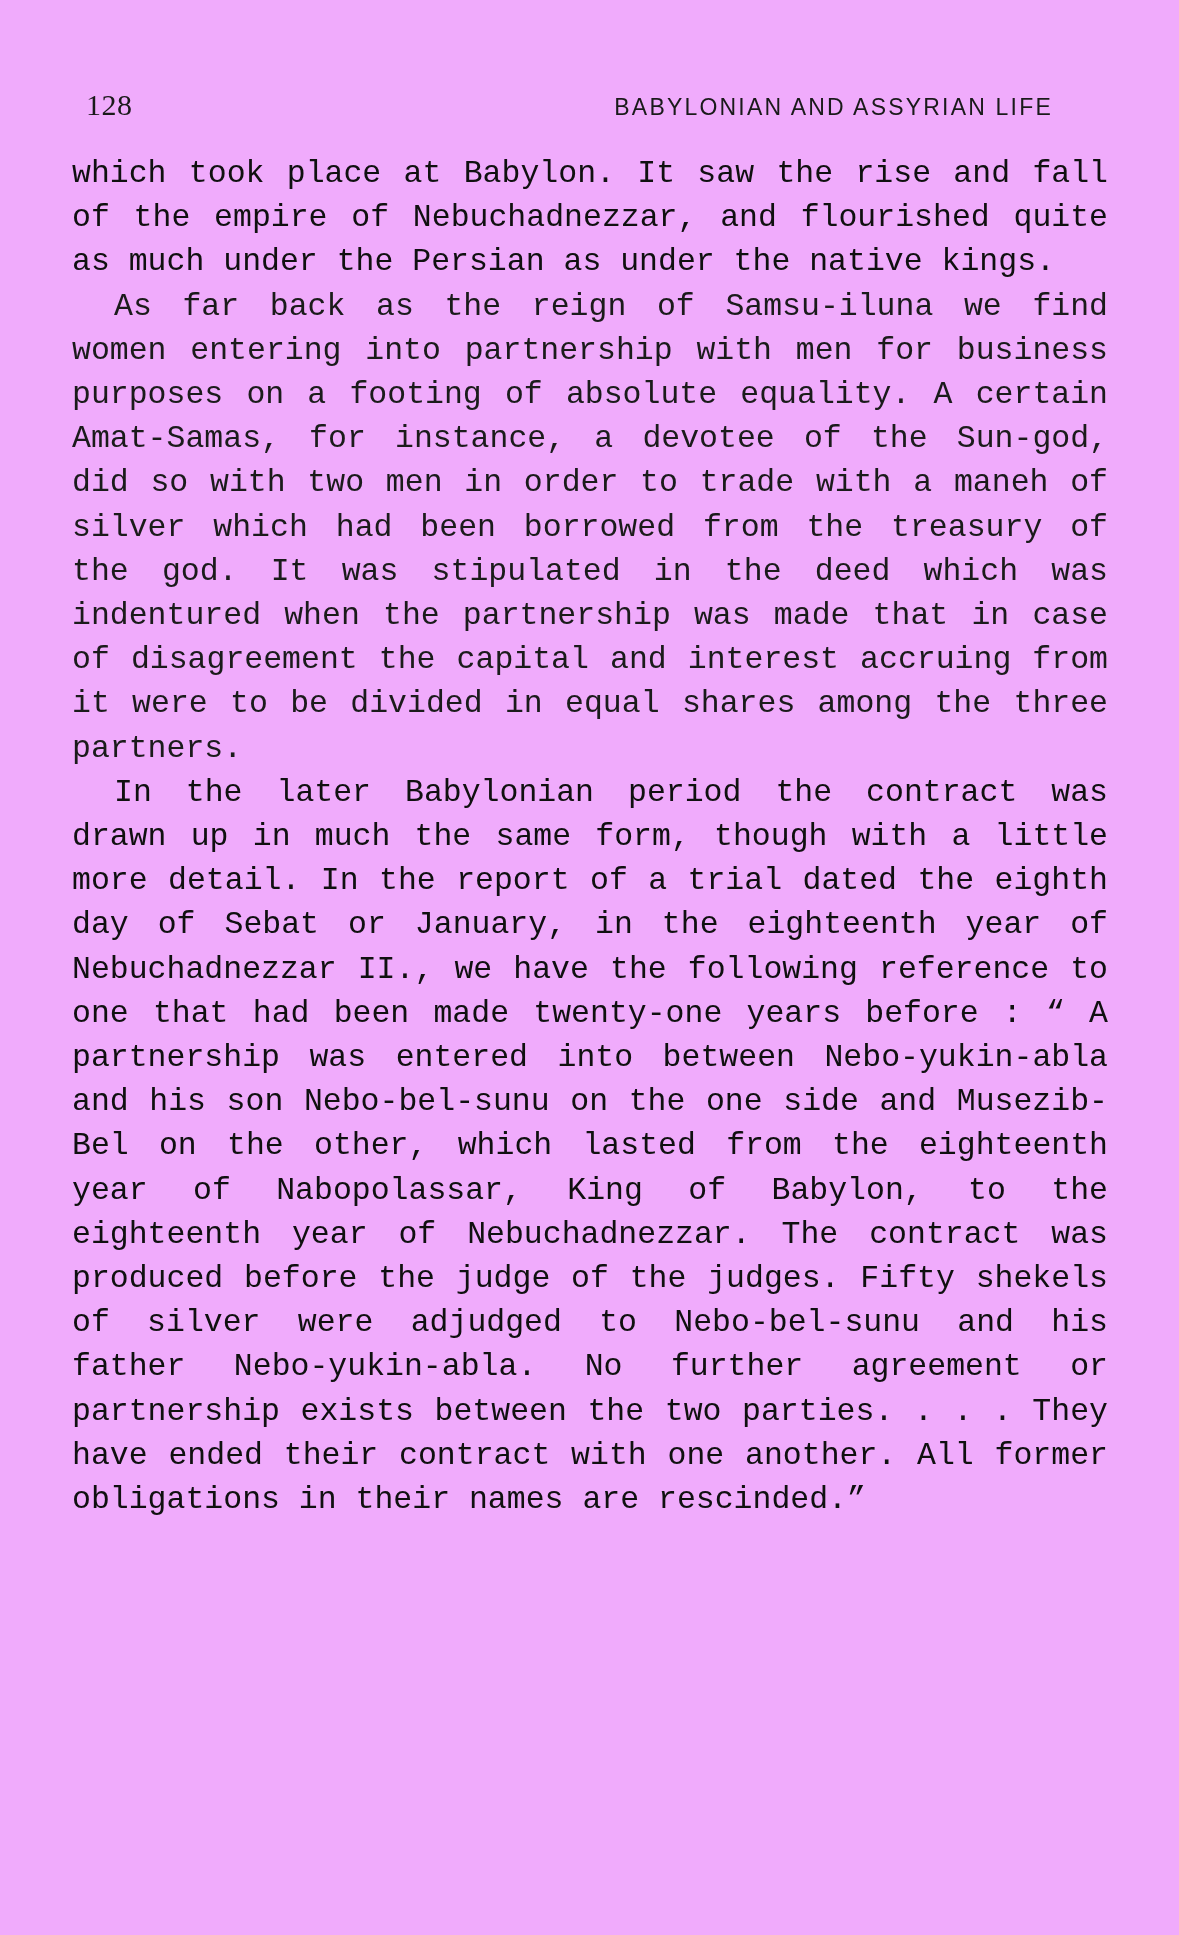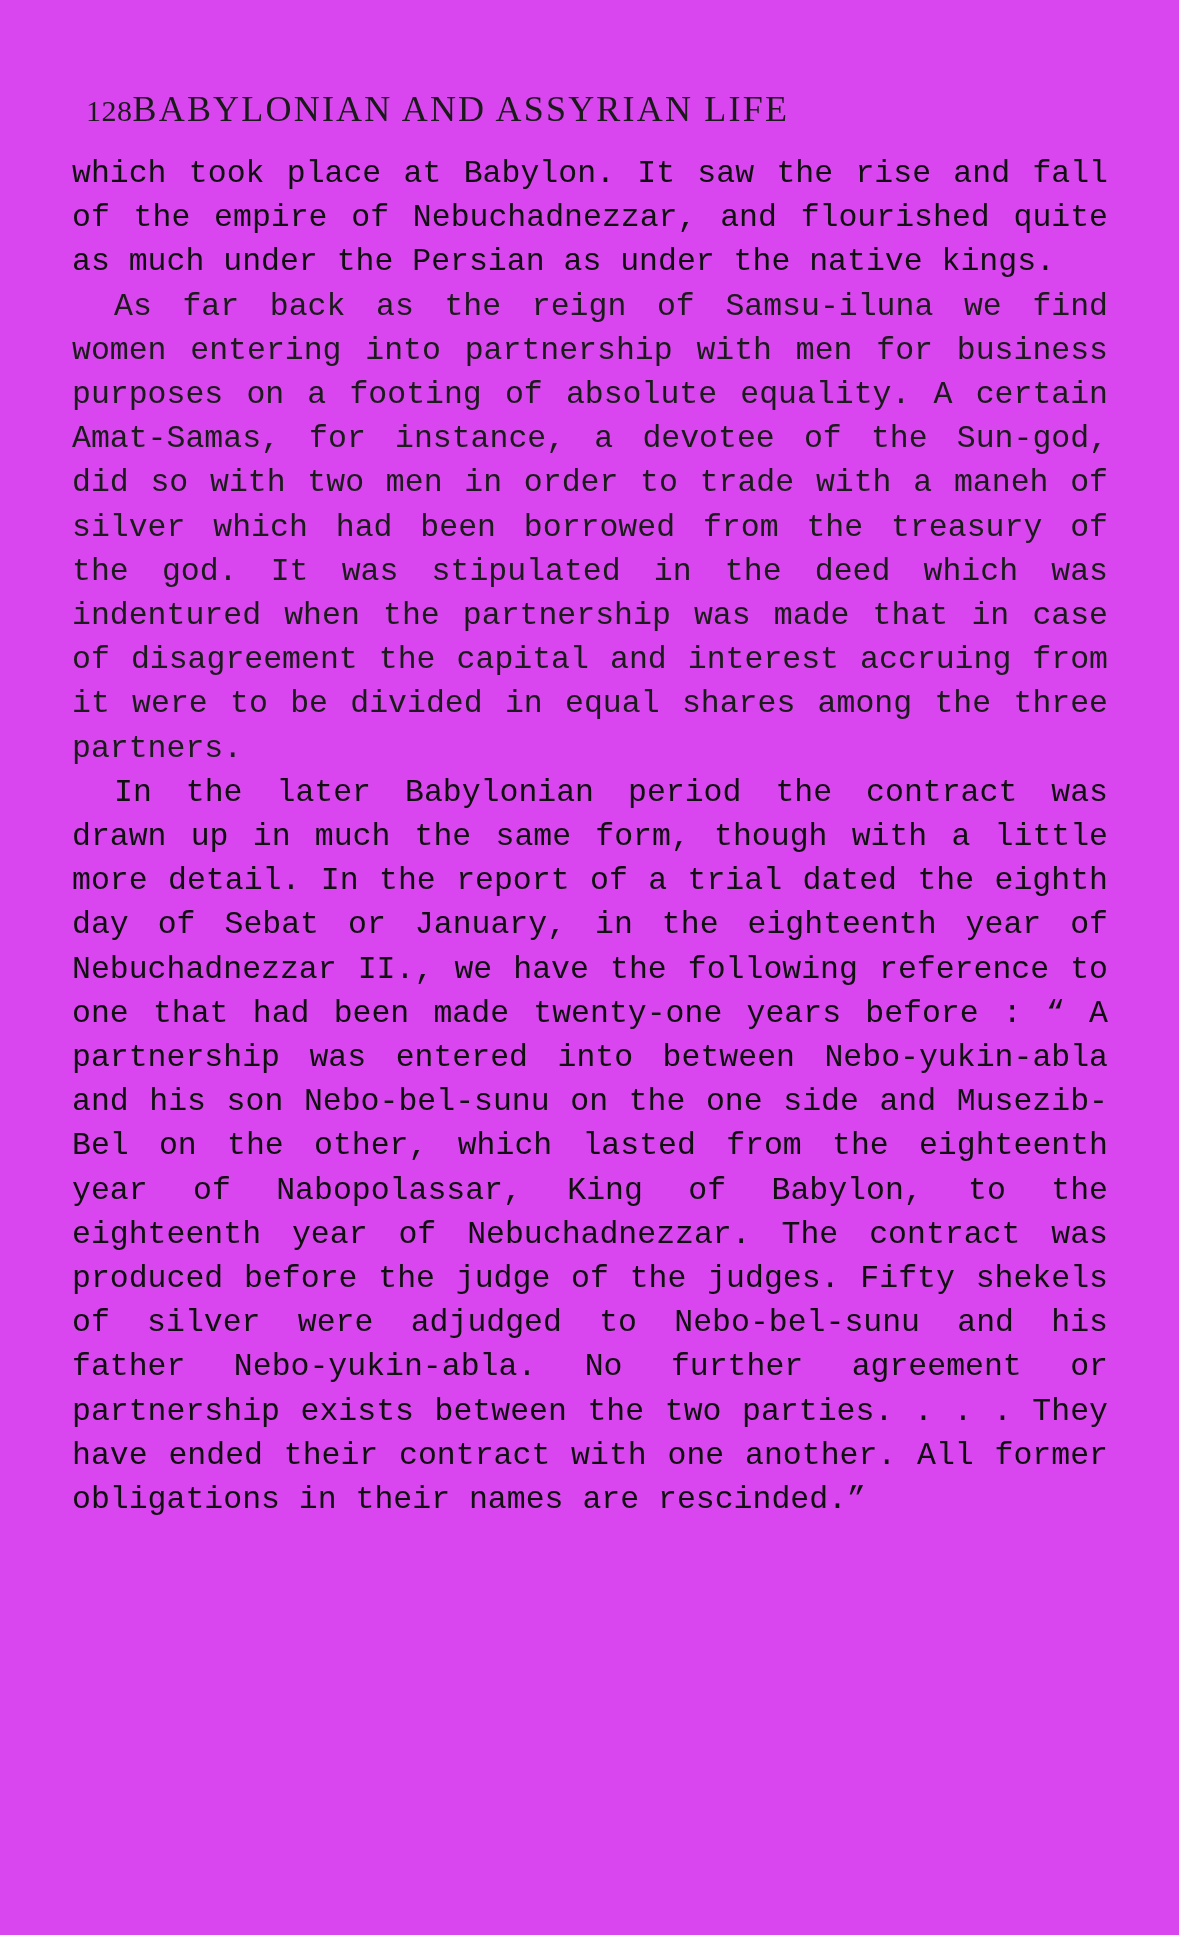--- a/index.html
+++ b/index.html
@@ -4,21 +4,21 @@
 <style>
   html, body {
     margin: 0;
     padding: 0;
     background: #ffffff;
   }
   .page {
     position: relative;
     width: 1179px;
     height: 1935px;
-    background: #d946ef;
+    background: #f0abfc;
     overflow: hidden;
     font-family: "Liberation Serif", "DejaVu Serif", serif;
     color: #141414;
   }
   .header {
     position: absolute;
     top: 88px;
     left: 86px;
     right: 86px;
     height: 40px;
@@ -26,26 +26,26 @@
     align-items: baseline;
   }
   .folio {
     font-size: 30px;
     letter-spacing: 0.5px;
     font-family: "Liberation Serif", "DejaVu Serif", serif;
     color: #1a1a1a;
   }
   .running-head {
     flex: 1;
-    text-align: left;
-    font-size: 36px;
+    text-align: right;
+    font-size: 23px;
     letter-spacing: 2.2px;
     padding-right: 40px;
     color: #1a1a1a;
-    font-family: Liberation Serif, serif;
+    font-family: Liberation Sans, sans-serif;
   }
   .body-text {
     position: absolute;
     top: 152px;
     left: 72px;
     width: 1036px;
     font-size: 31.5px;
     line-height: 44.2px;
     text-align: justify;
     text-justify: inter-word;

